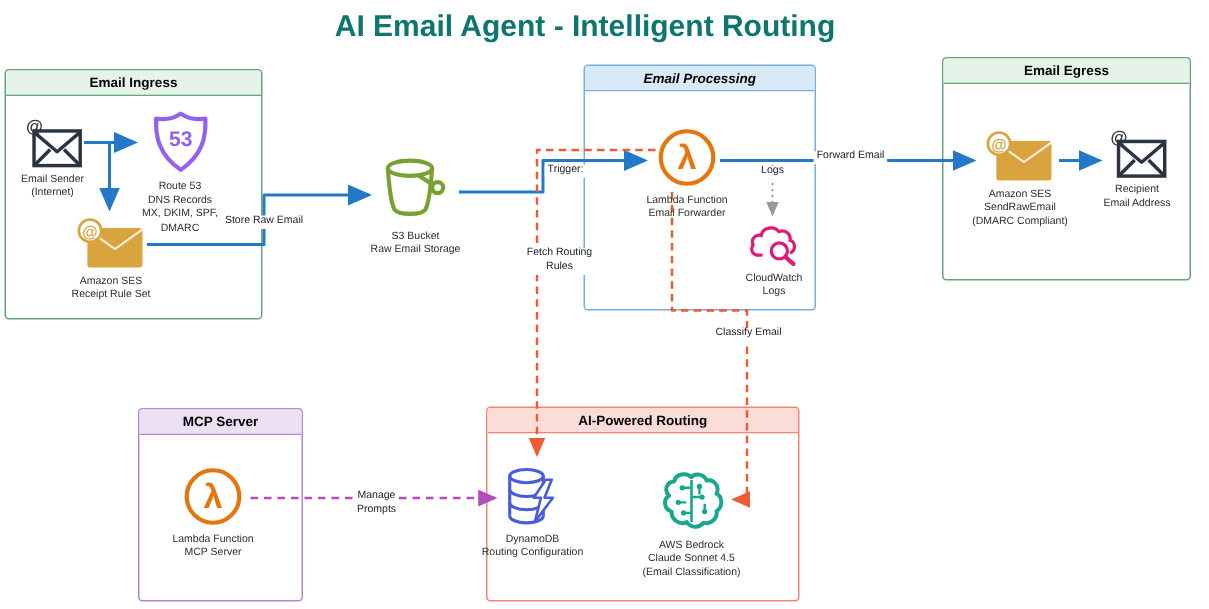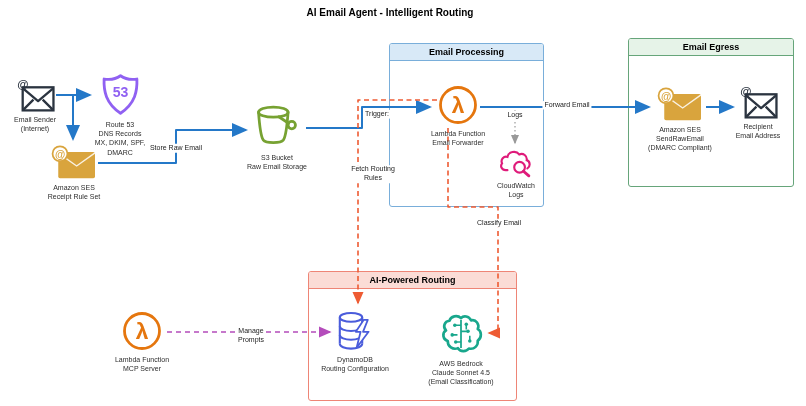--- a/index.html
+++ b/index.html
@@ -1,31 +1,31 @@
 <!DOCTYPE html>
 <html style="--arrow-blue: #2478c8; --arrow-orange: #ee5b33; --arrow-purple: #b44cbb; --arrow-gray: #999999; --green-stroke: #66a57a; --green-fill: #e6f3e8; --orange-stroke: #e5a55b; --orange-fill: #fdf2dd; --blue-stroke: #79aeda; --blue-fill: #d8e9f7; --purple-stroke: #b289cc; --purple-fill: #ece1f4; --red-stroke: #ee8576; --red-fill: #fbdcd6; --icon-dark: #2b3440; --icon-route53: #9061f2; --icon-ses: #d9a43d; --icon-s3: #77a232; --icon-lambda: #e5760e; --icon-cloudwatch: #df1b7a; --icon-dynamodb: #4a5cdb; --icon-bedrock: #18a78c;"><head>
 <meta charset="utf-8">
 <style>
   html,body{margin:0;padding:0;background:#fff;}
   .canvas{position:relative;width:806px;height:406px;background:#fff;overflow:hidden;
           font-family:"Liberation Sans","DejaVu Sans",sans-serif;}
   .title{position:absolute;top:7px;left:0;right:26px;text-align:center;
-         font-size:10px;font-weight:bold;color:#000000;}
+         font-size:20px;font-weight:bold;color:#0f766e;}
   .group{position:absolute;background:#fff;border:1px solid;border-radius:3px;z-index:1;}
   .group-header{height:16px;line-height:16px;text-align:center;font-weight:bold;
                 font-size:9px;color:#000;border-bottom:1px solid;border-radius:2px 2px 0 0;}
   .g-green{border-color:var(--green-stroke);}
   .g-green .group-header{background:var(--green-fill);border-color:var(--green-stroke);text-align:center;}
   .g-orange{border-color:var(--orange-stroke);}
   .g-orange .group-header{background:var(--orange-fill);border-color:var(--orange-stroke);}
   .g-blue{border-color:var(--blue-stroke);}
-  .g-blue .group-header{background:var(--blue-fill);border-color:var(--blue-stroke);}
+  .g-blue .group-header{background:var(--blue-fill);border-color:var(--blue-stroke);font-style:italic;}
   .g-purple{border-color:var(--purple-stroke);}
   .g-purple .group-header{background:var(--purple-fill);border-color:var(--purple-stroke);}
-  .g-red{border-color:var(--red-stroke);}
+  .g-red{border-color:var(--red-stroke);margin-left:16px;}
   .g-red .group-header{background:var(--red-fill);border-color:var(--red-stroke);}
   .node{position:absolute;display:flex;flex-direction:column;align-items:center;z-index:3;}
   .node .label{margin-top:3px;font-size:7px;line-height:1.32;text-align:center;
                color:#2d2d2d;white-space:pre-line;}
   #edges{position:absolute;left:0;top:0;width:806px;height:406px;z-index:2;pointer-events:none;}
   #edges path{fill:none;stroke-linejoin:round;}
   .e-blue{stroke:var(--arrow-blue);stroke-width:2;}
   .e-orange{stroke:var(--arrow-orange);stroke-width:1.6;stroke-dasharray:5 3.5;}
   .e-purple{stroke:var(--arrow-purple);stroke-width:1.6;stroke-dasharray:5 4;}
   .e-gray{stroke:var(--arrow-gray);stroke-width:1.2;stroke-dasharray:1.5 2.5;}
@@ -42,25 +42,31 @@
   .ic-ddb{color:var(--icon-dynamodb);}
   .ic-br{color:var(--icon-bedrock);}
 </style>
 </head>
 <body>
 
 <div class="canvas">
 
   <div class="title">AI Email Agent - Intelligent Routing</div>
 
+  <div class="group g-green" style="left:3px;top:46px;width:170px;height:165px;">
+    <div class="group-header">Email Ingress</div>
+  </div>
   <div class="group g-blue" style="left:389px;top:43px;width:153px;height:162px;">
     <div class="group-header">Email Processing</div>
   </div>
   <div class="group g-green" style="left:628px;top:38px;width:164px;height:147px;">
     <div class="group-header">Email Egress</div>
+  </div>
+  <div class="group g-purple" style="left:92px;top:272px;width:108px;height:127px;">
+    <div class="group-header">MCP Server</div>
   </div>
   <div class="group g-red" style="left:308px;top:271px;width:207px;height:128px;">
     <div class="group-header">AI-Powered Routing</div>
   </div>
 
   <svg id="edges">
     <defs>
       <marker id="ah-blue" markerWidth="9" markerHeight="9" refX="7" refY="3.5" orient="auto">
         <path d="M0 0 L8 3.5 L0 7 Z" style="fill:var(--arrow-blue)"></path>
       </marker>

